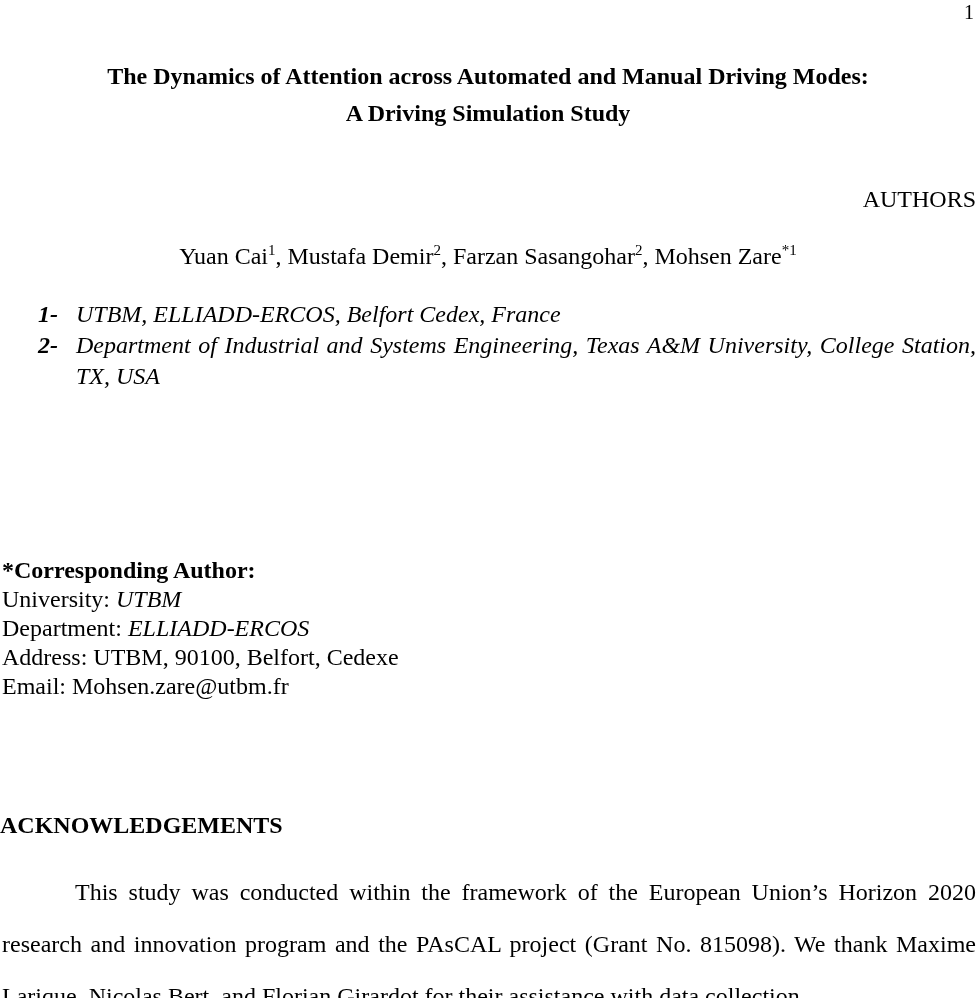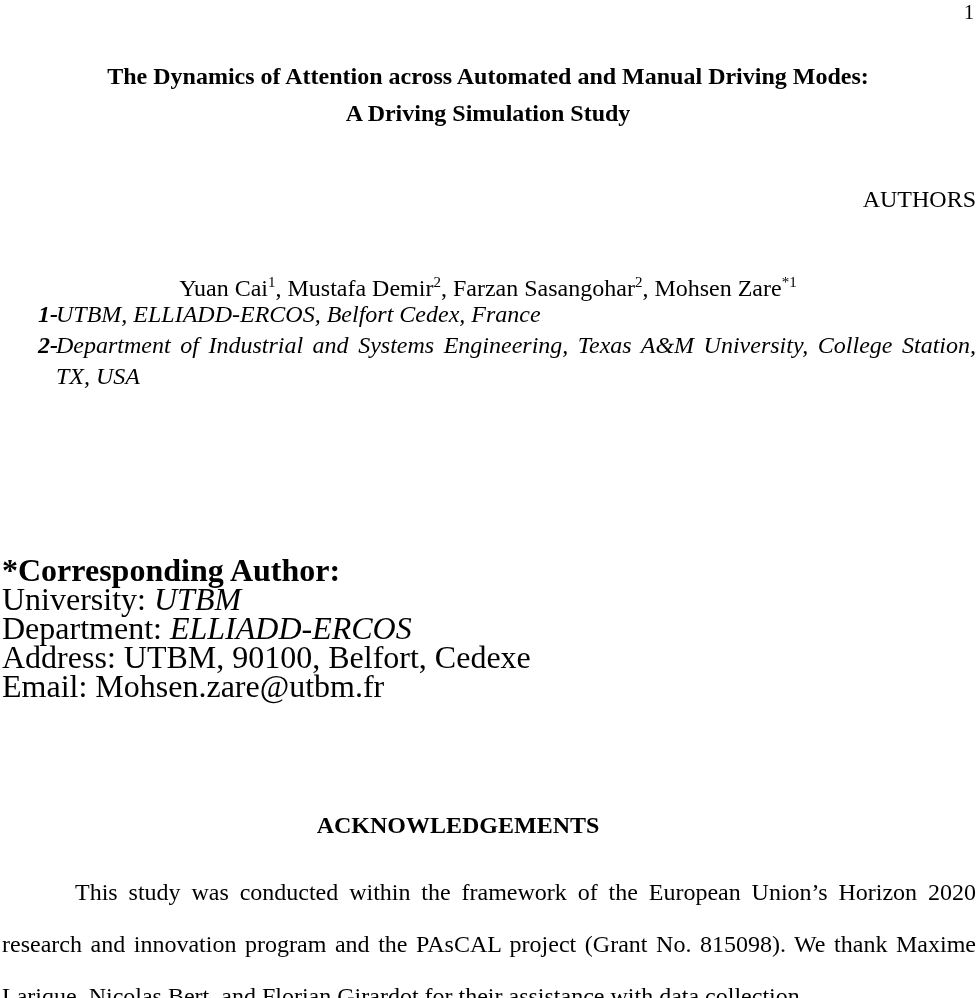--- a/index.html
+++ b/index.html
@@ -46,21 +46,20 @@
     }
 
     .authors-line {
       top: 242px;
       left: 0;
       width: 976px;
       text-align: center;
       font-size: 24px;
       line-height: 28px;
       white-space: nowrap;
-      margin-top: 32px;
     }
     .authors-line sup {
       font-size: 15px;
       line-height: 0;
       vertical-align: 9px;
     }
 
     .affil {
       left: 38px;
       width: 938px;
@@ -69,42 +68,42 @@
       line-height: 31px;
     }
     .affil .num {
       position: absolute;
       left: 0;
       top: 0;
       font-weight: bold;
     }
     .affil .txt {
       display: block;
-      margin-left: 18px;
+      margin-left: 38px;
       text-align: justify;
       text-align-last: left;
     }
     .affil-1 { top: 299px; }
     .affil-2 { top: 330px; }
 
     .corr-block {
       top: 556px;
       left: 2px;
-      font-size: 32px;
+      font-size: 24px;
       line-height: 29px;
     }
     .corr-block .row { white-space: nowrap; }
     .corr-heading { font-weight: bold; }
     .em { font-style: italic; }
 
     .ack-heading {
       top: 811px;
       left: 0;
       width: 916px;
-      text-align: center;
+      text-align: left;
       font-weight: bold;
       font-size: 24px;
       line-height: 28px;
     }
 
     .ack-body {
       top: 866px;
       left: 2px;
       width: 974px;
       font-size: 24px;

